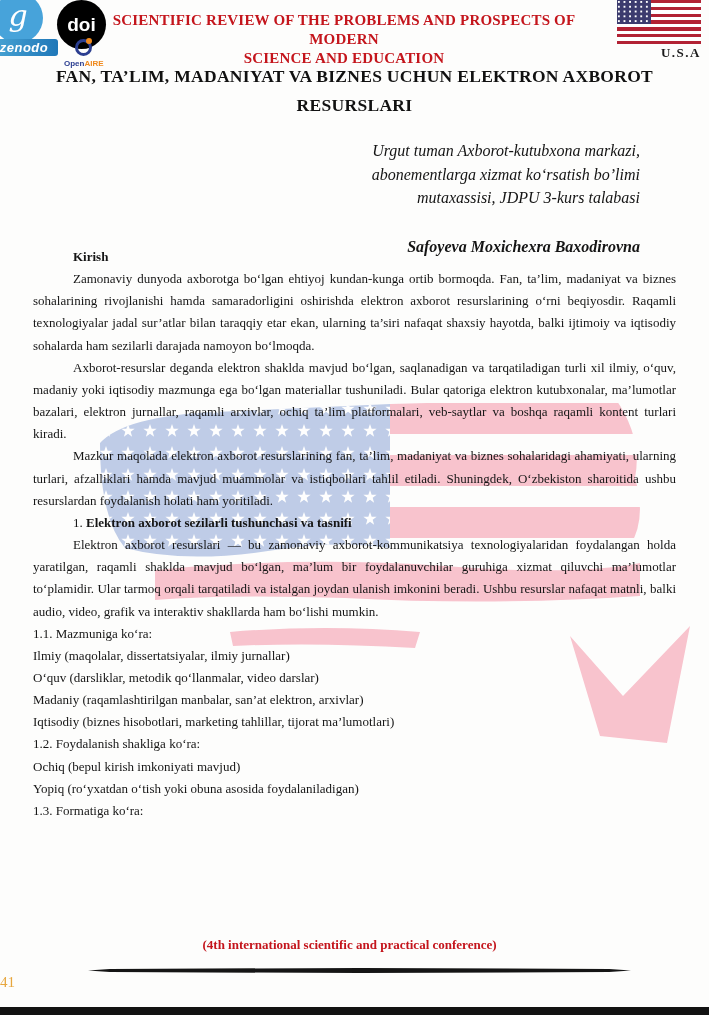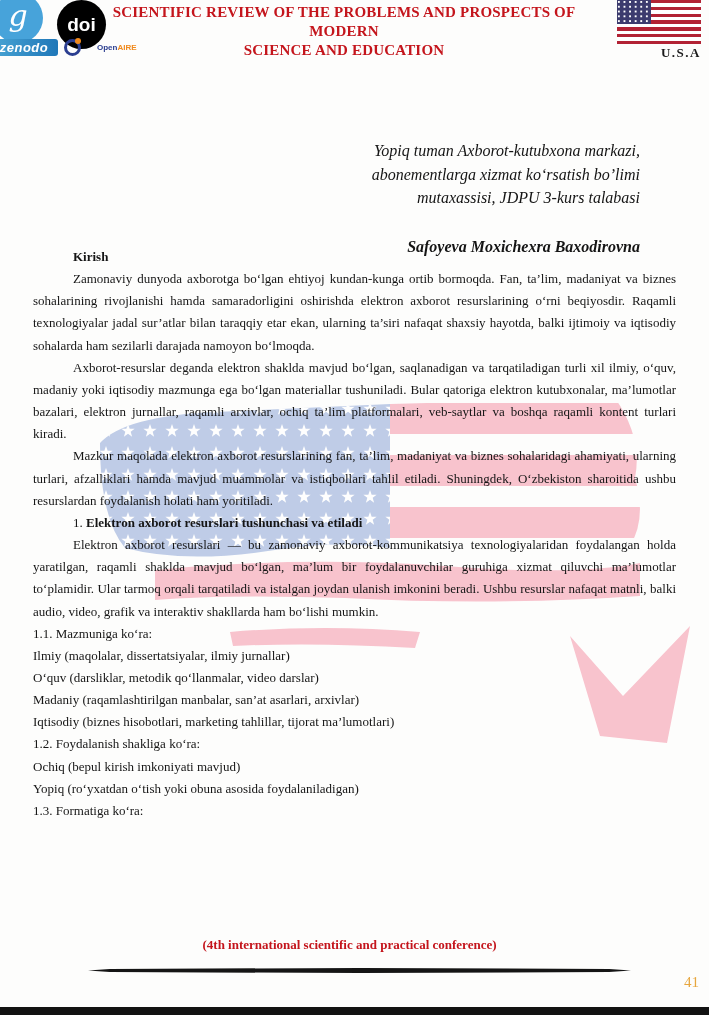--- a/index.html
+++ b/index.html
@@ -21,29 +21,29 @@
   .logo-doi{
     position:absolute;left:57px;top:0px;width:49px;height:49px;border-radius:50%;
     background:#000000;display:flex;align-items:center;justify-content:center;
   }
   .logo-doi span{color:#fff;font-family:"Liberation Sans",sans-serif;font-weight:bold;font-size:19px;}
   .logo-zenodo{
     position:absolute;left:-10px;top:39px;width:68px;height:17px;border-radius:3px;
     background:linear-gradient(90deg,#4aa6d5,#1f77b8);display:flex;align-items:center;justify-content:center;
   }
   .logo-zenodo span{color:#fff;font-family:"Liberation Sans",sans-serif;font-weight:bold;font-style:italic;font-size:13px;letter-spacing:.5px;}
-  .logo-openaire{position:absolute;left:64px;top:39px;display:flex;align-items:center;gap:16px;}
+  .logo-openaire{position:absolute;left:64px;top:39px;display:flex;align-items:center;gap:3px;flex-direction:column;}
   .oa-ring{width:11px;height:11px;border:3px solid #2b3e90;border-radius:50%;position:relative;}
   .oa-ring::after{content:"";position:absolute;width:6px;height:6px;border-radius:50%;background:#f08a1d;top:-4px;right:-3px;}
   .oa-text{font-family:"Liberation Sans",sans-serif;font-size:8px;font-weight:bold;}
   .oa-text .open{color:#2b3e90;}
   .oa-text .aire{color:#f08a1d;}
   
   .journal-title{
-    position:absolute;left:88px;top:3px;width:512px;text-align:center;
+    position:absolute;left:88px;top:11px;width:512px;text-align:center;
     color:#c4151c;font-weight:bold;font-size:15px;line-height:19px;letter-spacing:.2px;
   }
   
   .flag{
     position:absolute;left:617px;top:0;width:84px;height:44px;
     background:repeating-linear-gradient(180deg,#b22234 0 3.4px,#ffffff 3.4px 6.8px);
   }
   .flag .canton{
     position:absolute;left:0;top:0;width:34px;height:24px;background:#3c3b6e;
     background-image:radial-gradient(circle at 2px 2px,#fff 0.9px,rgba(255,255,255,0) 1.3px);
@@ -80,21 +80,21 @@
   
   .conf-note{
     position:absolute;left:0;right:10px;top:937px;text-align:center;z-index:2;
     color:#c4151c;font-weight:bold;font-size:13px;
   }
   .divider{
     position:absolute;left:88px;top:968px;width:543px;height:5px;background:#151515;z-index:2;
     clip-path:polygon(0 50%,4% 18%,50% 0,96% 18%,100% 50%,96% 82%,50% 100%,4% 82%);
   }
   .page-number{
-    position:absolute;left:0;right:10px;top:974px;text-align:right;z-index:2;
+    position:absolute;left:0;right:10px;top:974px;text-align:left;z-index:2;
     color:#e7a63d;font-size:15px;
   }
   .bottom-bar{position:absolute;left:0;right:0;bottom:0;height:8px;background:#121212;z-index:3;}
 </style>
 </head>
 <body>
 
 <div class="page">
 
   <div class="logo-gs">
@@ -114,23 +114,27 @@
   <div class="journal-title">
     <div>SCIENTIFIC REVIEW OF THE PROBLEMS AND PROSPECTS OF MODERN</div>
     <div>SCIENCE AND EDUCATION</div>
   </div>
 
   <div class="flag">
     <div class="canton"></div>
   </div>
   <div class="usa-label">U.S.A</div>
 
+  <div class="article-title">
+    <div>FAN, TA’LIM, MADANIYAT VA BIZNES UCHUN ELEKTRON AXBOROT</div>
+    <div>RESURSLARI</div>
+  </div>
 
   <div class="author-block">
-    <div>Yopiq tuman Axborot-kutubxona markazi,</div>
+    <div>Urgut tuman Axborot-kutubxona markazi,</div>
     <div>abonementlarga xizmat ko‘rsatish bo’limi</div>
     <div>mutaxassisi, JDPU 3-kurs talabasi</div>
     <div class="author-name">Safoyeva Moxichexra Baxodirovna</div>
   </div>
 
   <svg class="watermark" width="600" height="350" viewBox="0 0 600 350" aria-hidden="true">
     <defs>
       <pattern id="wmstars" width="22" height="22" patternUnits="userSpaceOnUse">
         <polygon points="11,4 12.65,8.73 17.66,8.84 13.66,11.87 15.11,16.66 11,13.8 6.89,16.66 8.34,11.87 4.34,8.84 9.35,8.73" fill="#ffffff"></polygon>
       </pattern>
@@ -144,26 +148,26 @@
     <path d="M60,172 Q200,158 350,168 Q480,178 545,165 L545,198 Q400,208 250,200 Q130,196 60,202 Z" fill="#f8c0cb"></path>
     <path d="M135,234 Q230,226 325,234 L320,250 Q220,244 138,248 Z" fill="#f8c0cb"></path>
     <path d="M475,238 L528,298 L595,228 L572,345 L505,338 Z" fill="#f8c0cb"></path>
   </svg>
 
   <div class="body-col">
     <p class="kirish">Kirish</p>
     <p class="indent">Zamonaviy dunyoda axborotga bo‘lgan ehtiyoj kundan-kunga ortib bormoqda. Fan, ta’lim, madaniyat va biznes sohalarining rivojlanishi hamda samaradorligini oshirishda elektron axborot resurslarining o‘rni beqiyosdir. Raqamli texnologiyalar jadal sur’atlar bilan taraqqiy etar ekan, ularning ta’siri nafaqat shaxsiy hayotda, balki ijtimoiy va iqtisodiy sohalarda ham sezilarli darajada namoyon bo‘lmoqda.</p>
     <p class="indent">Axborot-resurslar deganda elektron shaklda mavjud bo‘lgan, saqlanadigan va tarqatiladigan turli xil ilmiy, o‘quv, madaniy yoki iqtisodiy mazmunga ega bo‘lgan materiallar tushuniladi. Bular qatoriga elektron kutubxonalar, ma’lumotlar bazalari, elektron jurnallar, raqamli arxivlar, ochiq ta’lim platformalari, veb-saytlar va boshqa raqamli kontent turlari kiradi.</p>
     <p class="indent">Mazkur maqolada elektron axborot resurslarining fan, ta’lim, madaniyat va biznes sohalaridagi ahamiyati, ularning turlari, afzalliklari hamda mavjud muammolar va istiqbollari tahlil etiladi. Shuningdek, O‘zbekiston sharoitida ushbu resurslardan foydalanish holati ham yoritiladi.</p>
-    <p class="sec-heading"><span>1.</span> <b>Elektron axborot resurslari tushunchasi va etiladi</b></p>
+    <p class="sec-heading"><span>1.</span> <b>Elektron axborot sezilarli tushunchasi va tasnifi</b></p>
     <p class="indent">Elektron axborot resurslari — bu zamonaviy axborot-kommunikatsiya texnologiyalaridan foydalangan holda yaratilgan, raqamli shaklda mavjud bo‘lgan, ma’lum bir foydalanuvchilar guruhiga xizmat qiluvchi ma’lumotlar to‘plamidir. Ular tarmoq orqali tarqatiladi va istalgan joydan ulanish imkonini beradi. Ushbu resurslar nafaqat matnli, balki audio, video, grafik va interaktiv shakllarda ham bo‘lishi mumkin.</p>
     <p class="plain-line">1.1. Mazmuniga ko‘ra:</p>
     <p class="plain-line">Ilmiy (maqolalar, dissertatsiyalar, ilmiy jurnallar)</p>
     <p class="plain-line">O‘quv (darsliklar, metodik qo‘llanmalar, video darslar)</p>
-    <p class="plain-line">Madaniy (raqamlashtirilgan manbalar, san’at asarlari, arxivlar)</p>
+    <p class="plain-line">Madaniy (raqamlashtirilgan manbalar, san’at elektron, arxivlar)</p>
     <p class="plain-line">Iqtisodiy (biznes hisobotlari, marketing tahlillar, tijorat ma’lumotlari)</p>
     <p class="plain-line">1.2. Foydalanish shakliga ko‘ra:</p>
     <p class="plain-line">Ochiq (bepul kirish imkoniyati mavjud)</p>
     <p class="plain-line">Yopiq (ro‘yxatdan o‘tish yoki obuna asosida foydalaniladigan)</p>
     <p class="plain-line">1.3. Formatiga ko‘ra:</p>
   </div>
 
   <div class="conf-note">(4th international scientific and practical conference)</div>
   <div class="divider"></div>
   <div class="page-number">41</div>

